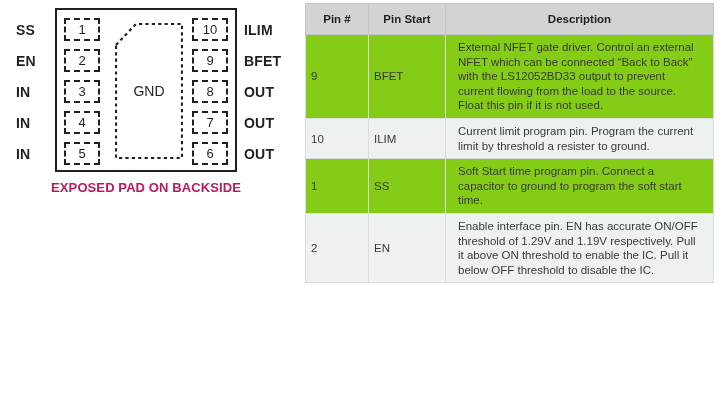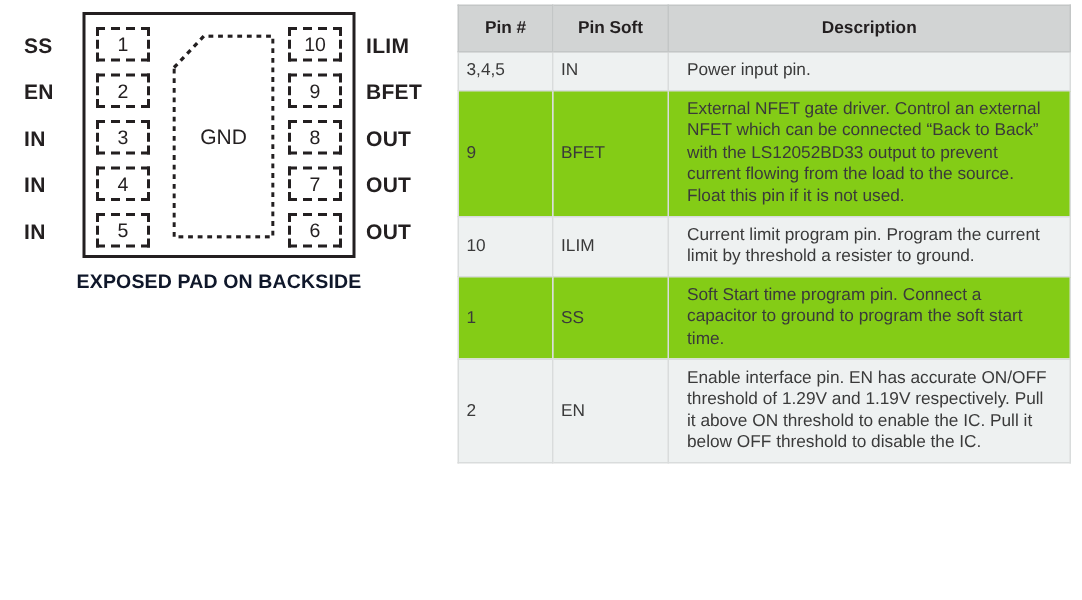--- a/index.html
+++ b/index.html
@@ -116,21 +116,21 @@
   .nm-r5 { top: 143px; }
 
   .pkg-caption {
     position: absolute;
     left: 30px;
     top: 176px;
     width: 216px;
     text-align: center;
     font-size: 13px;
     font-weight: 600;
-    color: #0f172a;
+    color: #be185d;
     letter-spacing: 0.1px;
     white-space: nowrap;
   }
 
   
   #pin-table {
     position: absolute;
     left: 305px;
     top: 3px;
     width: 409px;
@@ -210,30 +210,25 @@
     <div class="pin-name rgt nm-r5">OUT</div>
 
     <div class="pkg-caption">EXPOSED PAD ON BACKSIDE</div>
   </div>
 </div>
 
 <table id="pin-table">
   <thead>
     <tr>
       <th class="h-num">Pin #</th>
-      <th class="h-name">Pin Soft</th>
+      <th class="h-name">Pin Start</th>
       <th class="h-desc">Description</th>
     </tr>
   </thead>
   <tbody>
-    <tr class="shade">
-      <td class="c-num">3,4,5</td>
-      <td class="c-name">IN</td>
-      <td class="c-desc">Power input pin.</td>
-    </tr>
     <tr class="plain">
       <td class="c-num">9</td>
       <td class="c-name">BFET</td>
       <td class="c-desc">External NFET gate driver. Control an external NFET which can be connected “Back to Back” with the LS12052BD33 output to prevent current flowing from the load to the source. Float this pin if it is not used.</td>
     </tr>
     <tr class="shade">
       <td class="c-num">10</td>
       <td class="c-name">ILIM</td>
       <td class="c-desc">Current limit program pin. Program the current limit by threshold a resister to ground.</td>
     </tr>

